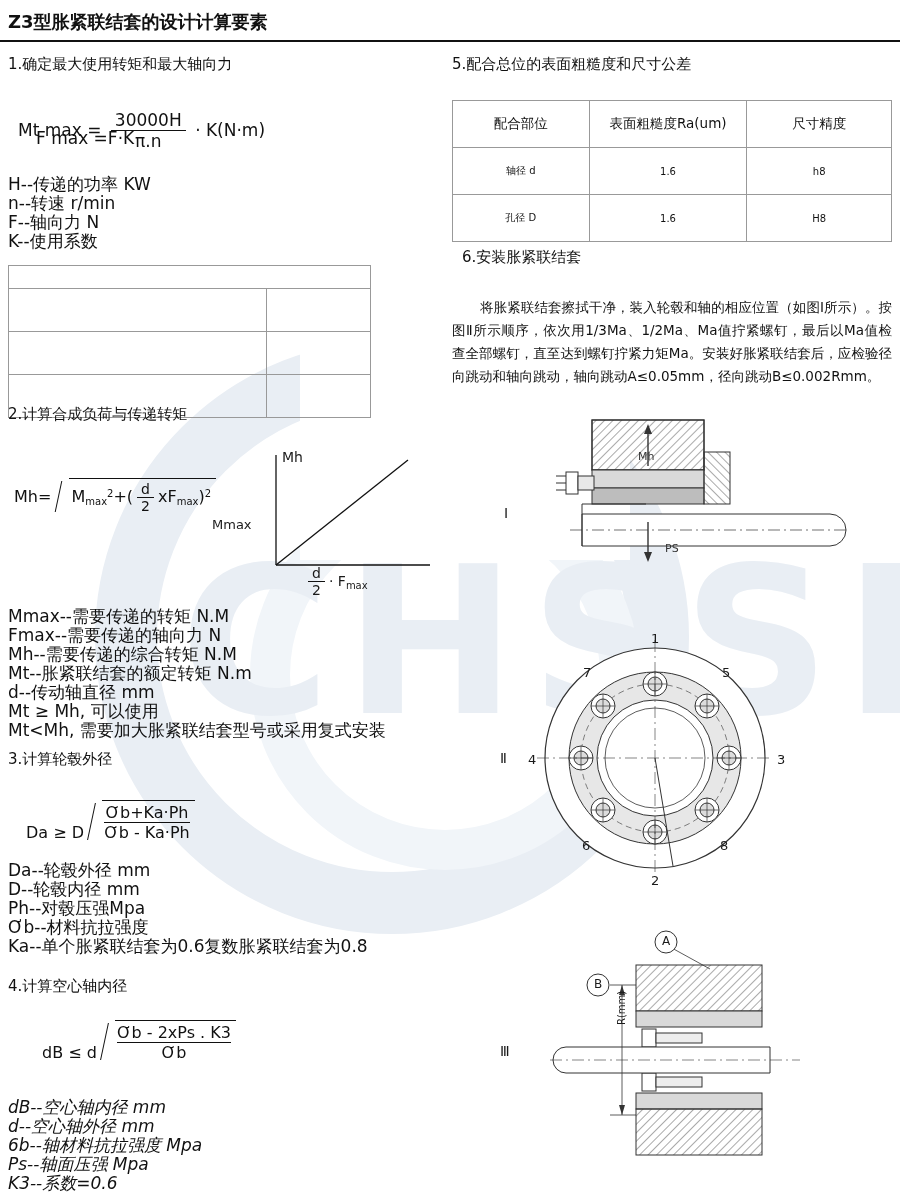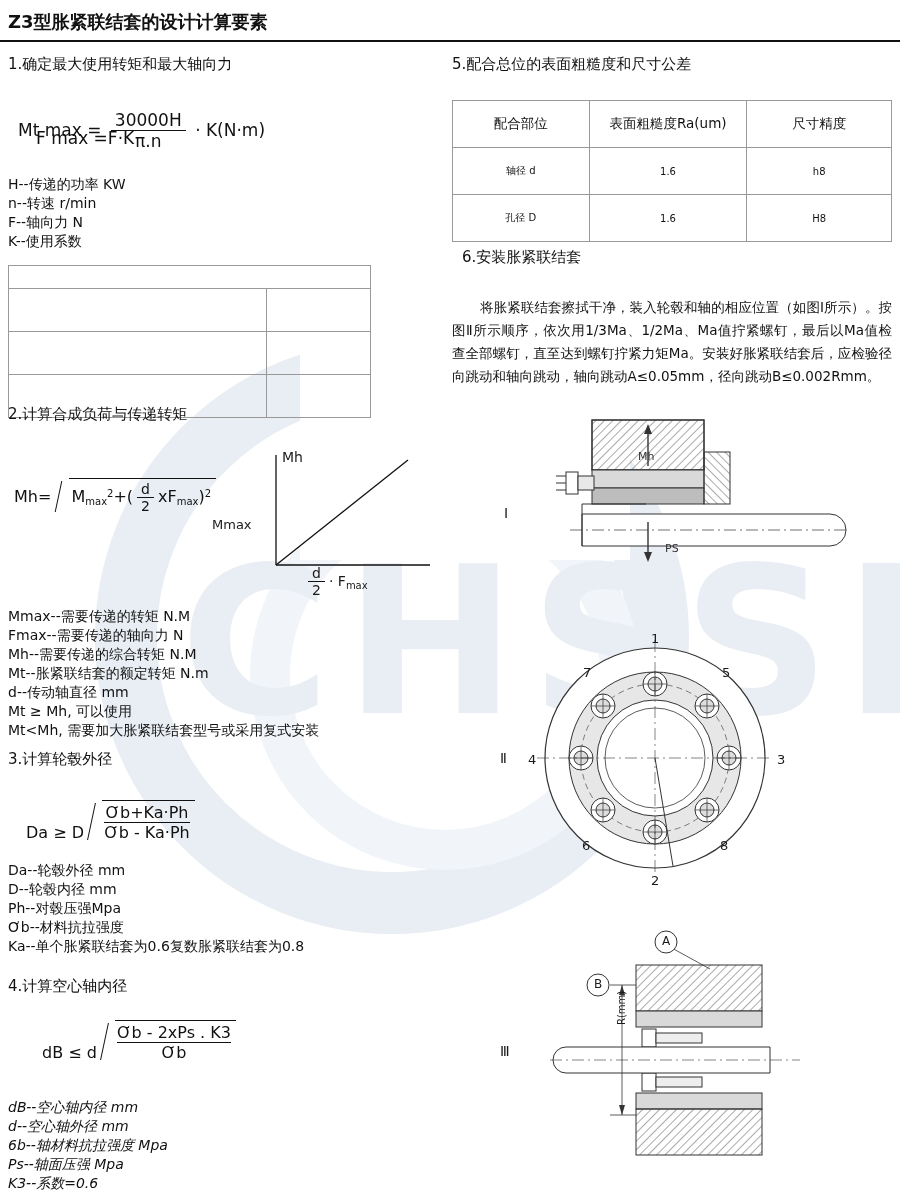--- a/index.html
+++ b/index.html
@@ -44,21 +44,21 @@
   .title{
     position:absolute;left:8px;top:10px;
     font-size:18px;font-weight:bold;color:#111;
   }
   .title-rule{
     position:absolute;left:0px;top:40px;width:900px;height:2px;background:#111;
   }
 
   
   .hd{position:absolute;font-size:15px;color:#111;white-space:nowrap;}
-  .body-txt{position:absolute;font-size:14px;line-height:19px;color:#111;white-space:pre;}
+  .body-txt{position:absolute;font-size:17px;line-height:19px;color:#111;white-space:pre;}
   .para{position:absolute;font-size:13.5px;line-height:23px;color:#111;text-align:justify;margin-top:8px;}
 
   
   .f{position:absolute;font-size:17px;color:#111;white-space:nowrap;}
   .frac{display:inline-block;text-align:center;vertical-align:middle;margin:0 4px;}
   .frac .num{display:block;padding:0 4px;}
   .frac .den{display:block;border-top:1.3px solid #111;padding:0 4px;}
   .sub{font-size:10px;vertical-align:-3px;}
   .sup{font-size:10px;vertical-align:5px;}
   .rad{display:inline-block;position:relative;padding-left:13px;}

